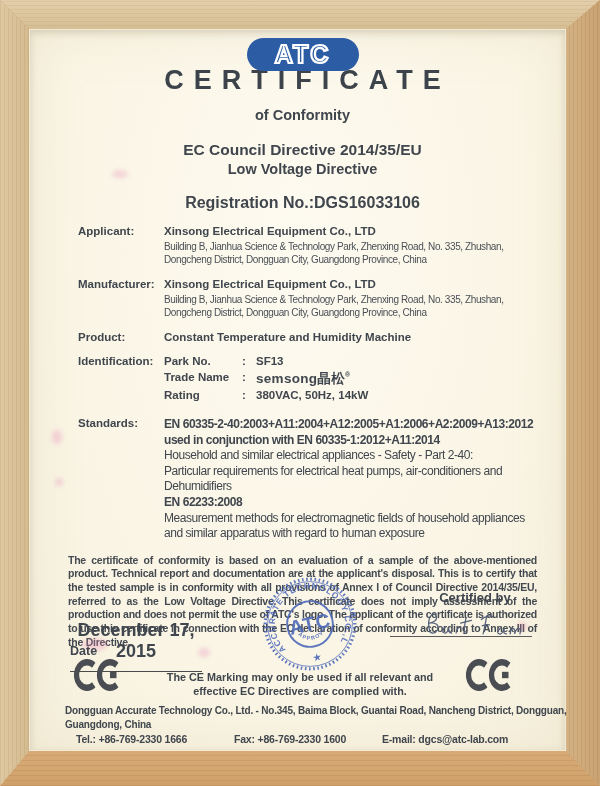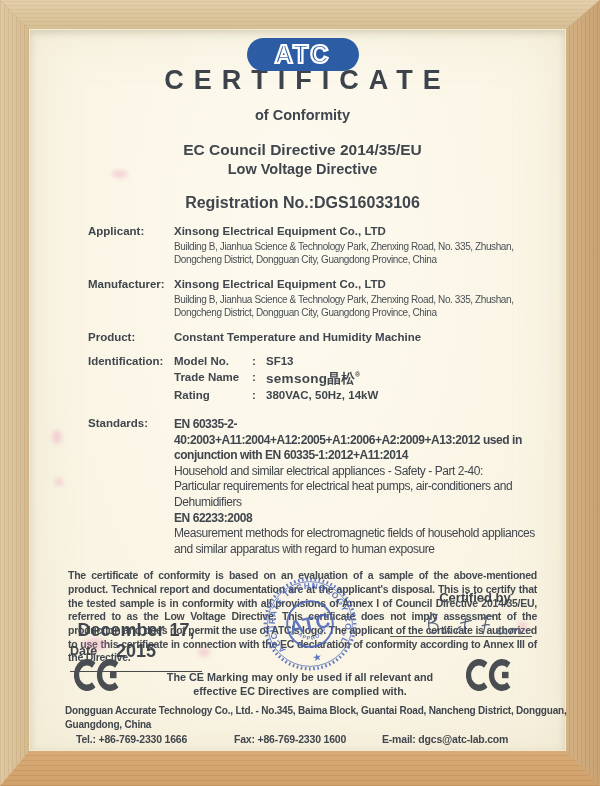--- a/index.html
+++ b/index.html
@@ -58,21 +58,21 @@
     margin-top:-6px; text-align:center; position:relative; z-index:1;
     font-size:27px; font-weight:bold; letter-spacing:10px; padding-left:10px; color:#3c434b;
   }
   .sub-conformity { margin-top:11px; text-align:center; font-weight:bold; font-size:14.5px; }
   .sub-directive1 { margin-top:18px;  text-align:center; font-weight:bold; font-size:15.5px; }
   .sub-directive2 { margin-top:2px;  text-align:center; font-weight:bold; font-size:14.5px; }
   .registration   { margin-top:17px; text-align:center; font-weight:bold; font-size:16px; }
 
   
   .info-grid {
-    margin:13px 0 0 20px;
+    margin:13px 0 0 10px;
     display:grid; grid-template-columns:86px 1fr; column-gap:0; row-gap:12px;
     font-size:11.5px;
   }
   .lbl { font-weight:bold; }
   .val .name { font-weight:bold; }
   .val .addr { margin-top:3px; font-weight:normal; font-size:10px; letter-spacing:-0.4px; line-height:1.3; color:#4a5056; }
   .ident-row { display:grid; grid-template-columns:78px 14px 1fr; margin-bottom:4px; }
   .ident-row .iname { font-weight:bold; }
   .ident-row .icolon { font-weight:bold; }
   .ident-row .ival { font-weight:bold; }
@@ -147,21 +147,21 @@
       </div>
 
       <div class="lbl">Product:</div>
       <div class="val">
         <div class="name">Constant Temperature and Humidity Machine</div>
       </div>
 
       <div class="lbl">Identification:</div>
       <div class="val">
         <div class="ident-row">
-          <span class="iname">Model No.</span>
+          <span class="iname">Park No.</span>
           <span class="icolon">:</span>
           <span class="ival">SF13</span>
         </div>
         <div class="ident-row">
           <span class="iname">Trade Name</span>
           <span class="icolon">:</span>
           <span class="ival trade"><span>semsong晶松</span><sup>®</sup></span>
         </div>
         <div class="ident-row">
           <span class="iname">Rating</span>

